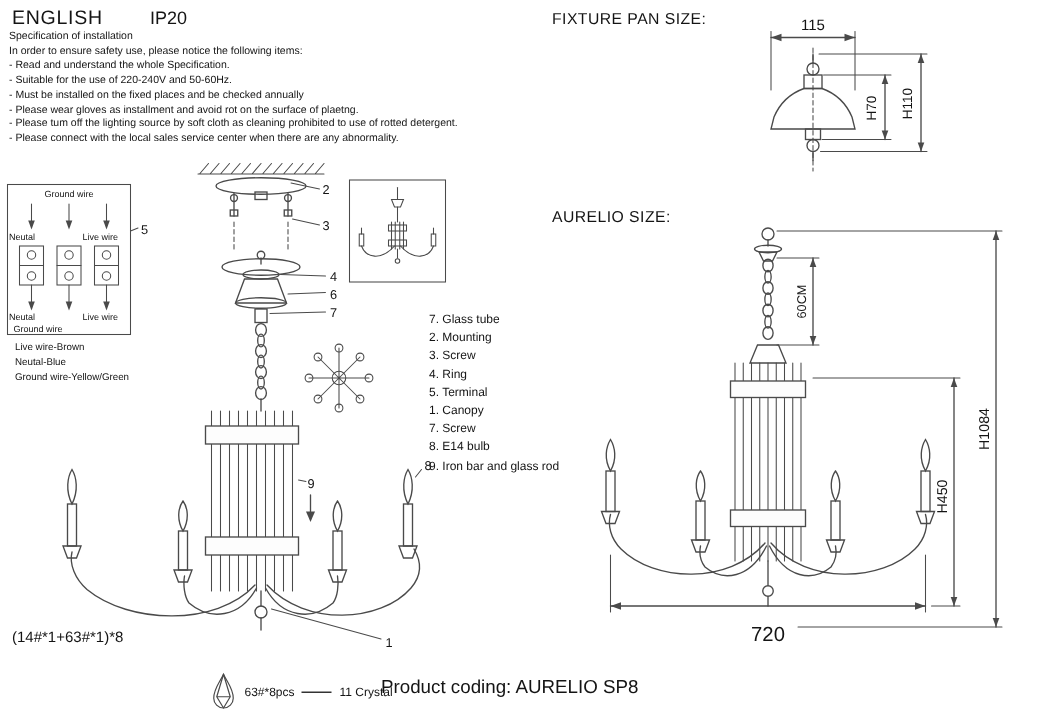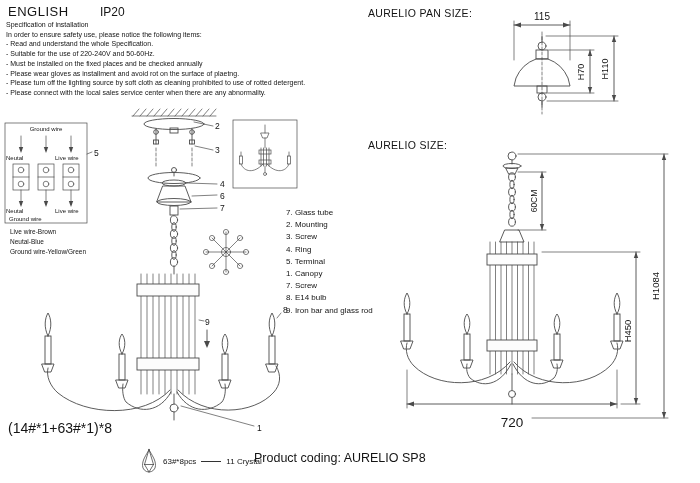--- a/index.html
+++ b/index.html
@@ -32,21 +32,21 @@
     <div>Specification of installation</div>
     <div>In order to ensure safety use, please notice the following items:</div>
     <div>- Read and understand the whole Specification.</div>
     <div>- Suitable for the use of 220-240V and 50-60Hz.</div>
     <div>- Must be installed on the fixed places and be checked annually</div>
     <div>- Please wear gloves as installment and avoid rot on the surface of plaetng.</div>
     <div>- Please tum off the lighting source by soft cloth as cleaning prohibited to use of rotted detergent.</div>
     <div>- Please connect with the local sales service center when there are any abnormality.</div>
   </div>
 
-  <div class="abs sec-title" style="left:368px;top:7px">AURELIO PAN SIZE:</div>
+  <div class="abs sec-title" style="left:368px;top:7px">FIXTURE PAN SIZE:</div>
   <div class="abs sec-title" style="left:368px;top:139px">AURELIO SIZE:</div>
 
   <svg class="drawing" style="left:470px;top:6px" width="180" height="115" viewBox="0 0 180 115">
     <g class="draw">
       <line x1="44" y1="19" x2="100" y2="19"></line>
       <line x1="44" y1="15" x2="44" y2="54" class="thin"></line>
       <line x1="100" y1="15" x2="100" y2="54" class="thin"></line>
       <line x1="72" y1="26" x2="72" y2="108" class="dash thin"></line>
       <line x1="72" y1="30" x2="72" y2="36"></line>
       <circle cx="72" cy="40" r="4"></circle>
@@ -282,21 +282,21 @@
     <polygon class="arrow" points="292,8 289.8,14 294.2,14"></polygon>
     <polygon class="arrow" points="292,272 289.8,266 294.2,266"></polygon>
     <polygon class="arrow" points="35,258 42,255.5 42,260.5"></polygon>
     <polygon class="arrow" points="245,258 238,255.5 238,260.5"></polygon>
     <text x="165" y="55" transform="rotate(-90 165 55)" text-anchor="middle" font-size="8.5">60CM</text>
     <text x="259" y="185" transform="rotate(-90 259 185)" text-anchor="middle" font-size="9.5">H450</text>
     <text x="287" y="140" transform="rotate(-90 287 140)" text-anchor="middle" font-size="9.5">H1084</text>
     <text x="140" y="281" text-anchor="middle" font-size="13.5">720</text>
   </svg>
 
-  <div class="abs" style="left:8px;top:420px;font-size:14px">(14#*1+63#*1)*8</div>
+  <div class="abs" style="left:8px;top:420px;font-size:10px">(14#*1+63#*1)*8</div>
 
   <div class="abs crystal-row" style="left:140px;top:448px">
     <svg width="18" height="26" viewBox="0 0 18 26">
       <g class="draw" style="stroke-width:.8">
         <path d="M9,1.5 C11.5,7 15.5,11 15.5,17.5 A6.5,6.5 0 1 1 2.5,17.5 C2.5,11 6.5,7 9,1.5 Z"></path>
         <path d="M9,1.5L4.5,16.5 M9,1.5L13.5,16.5 M4.5,16.5L9,24 M13.5,16.5L9,24 M4.5,16.5H13.5"></path>
       </g>
     </svg>
     <span>63#*8pcs</span>
     <span class="dashline"></span>

